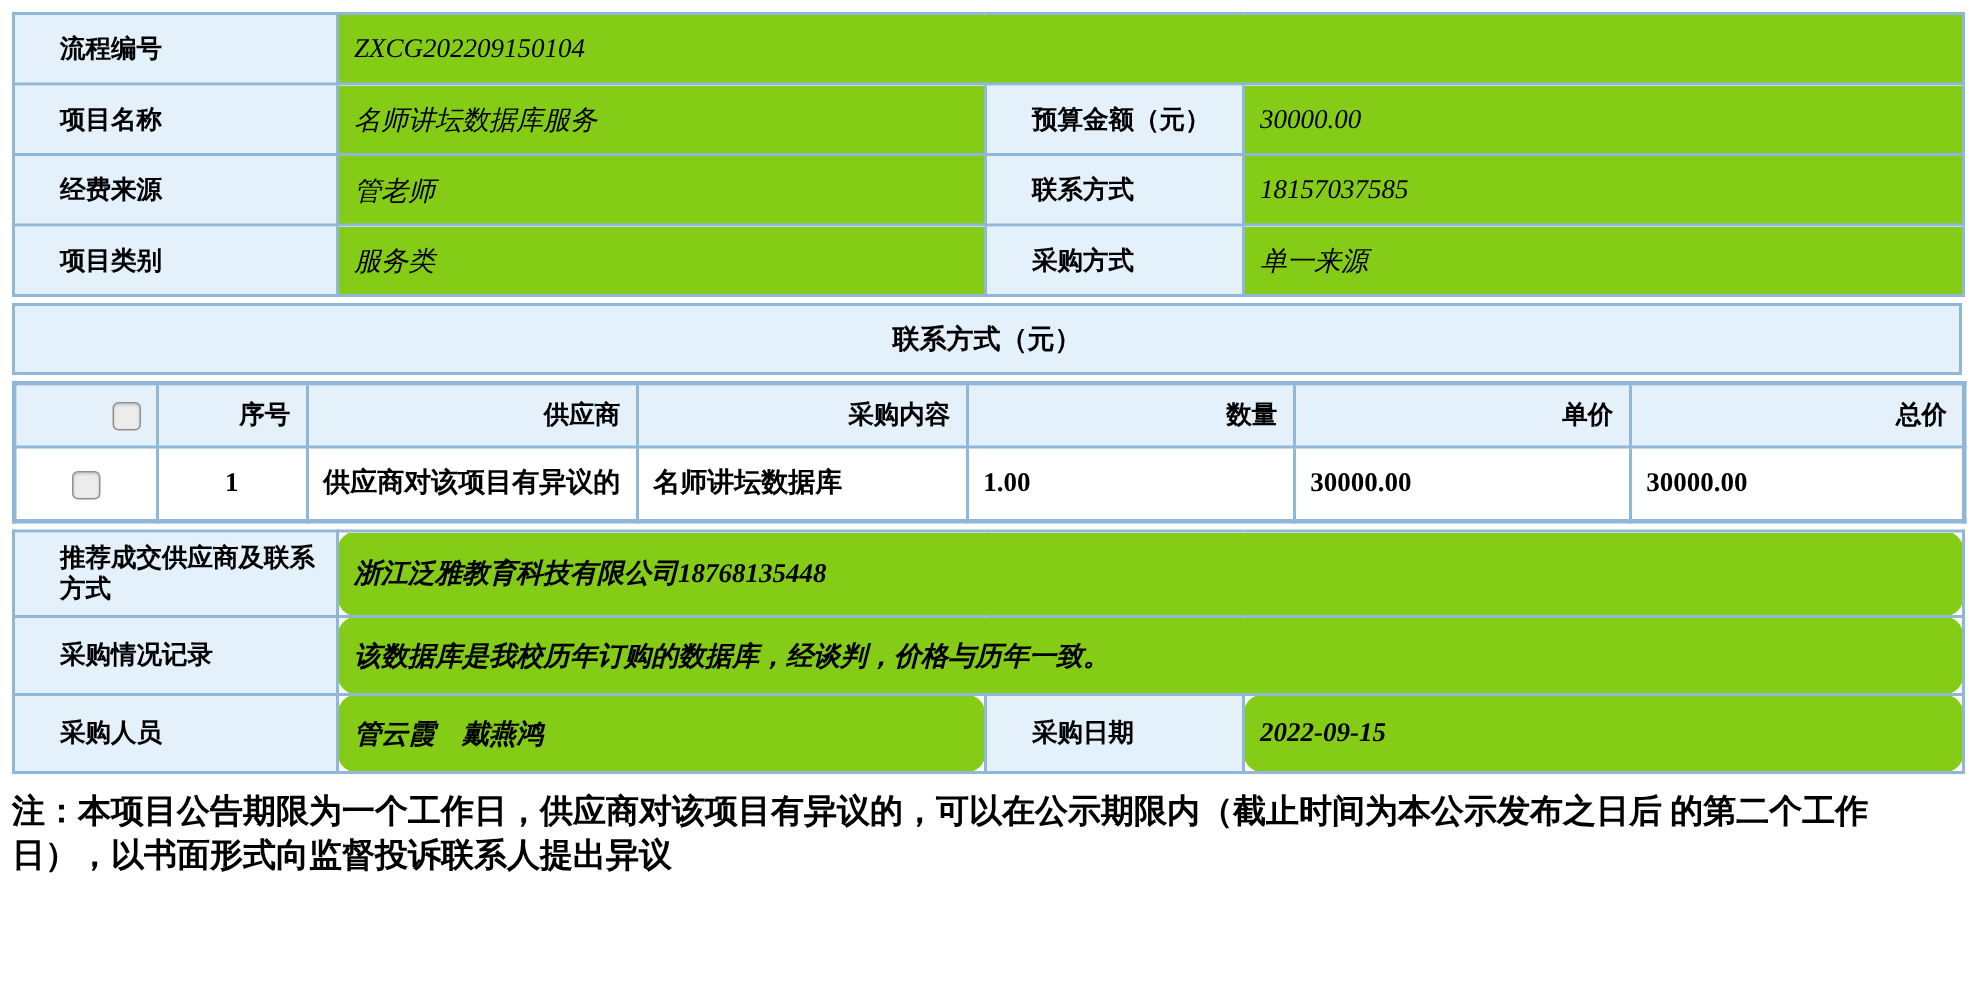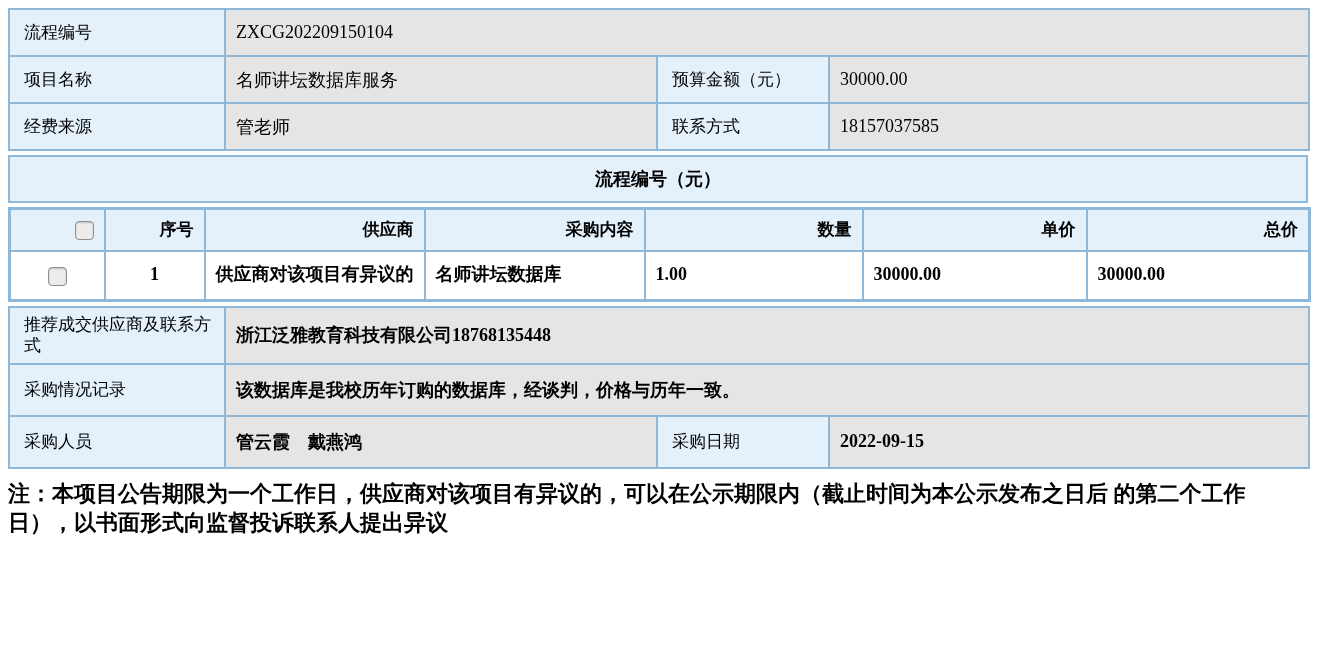--- a/index.html
+++ b/index.html
@@ -22,27 +22,27 @@
   }
   td{
     border:2px solid var(--border);
     vertical-align:middle;
     font-size:18px;
     padding:6px 10px;
     overflow:hidden;
   }
   td.label{
     background:var(--labelbg);
-    font-weight:normal;
+    font-weight:bold;
     font-size:17px;
-    padding-left:14px;
+    padding-left:30px;
     line-height:1.25;
   }
-  td.value{background:#e5e5e5;}
-  td.bold{font-weight:bold;}
+  td.value{background:#84cc16;font-style:italic;}
+  td.bold{font-weight:bold;border-radius:13px;}
   td.center{text-align:center;}
   .section-title td{
     background:var(--labelbg);
     text-align:center;
     font-weight:bold;
     font-size:18px;
     height:46px;
   }
   .t1 td{height:47px;}
   .quote-table{border:3px solid var(--border);}
@@ -90,27 +90,33 @@
       <td class="value">名师讲坛数据库服务</td>
       <td class="label">预算金额（元）</td>
       <td class="value">30000.00</td>
     </tr>
     <tr>
       <td class="label">经费来源</td>
       <td class="value">管老师</td>
       <td class="label">联系方式</td>
       <td class="value">18157037585</td>
     </tr>
+    <tr>
+      <td class="label">项目类别</td>
+      <td class="value">服务类</td>
+      <td class="label">采购方式</td>
+      <td class="value">单一来源</td>
+    </tr>
   </tbody>
     </table>
 
   <table>
     <tbody>
         <tr class="section-title">
-      <td>流程编号（元）</td>
+      <td>联系方式（元）</td>
     </tr>
   </tbody>
     </table>
 
   <table class="quote-table">
     <colgroup>
         <col style="width:95px">
         <col style="width:100px">
         <col style="width:220px">
         <col style="width:220px">

